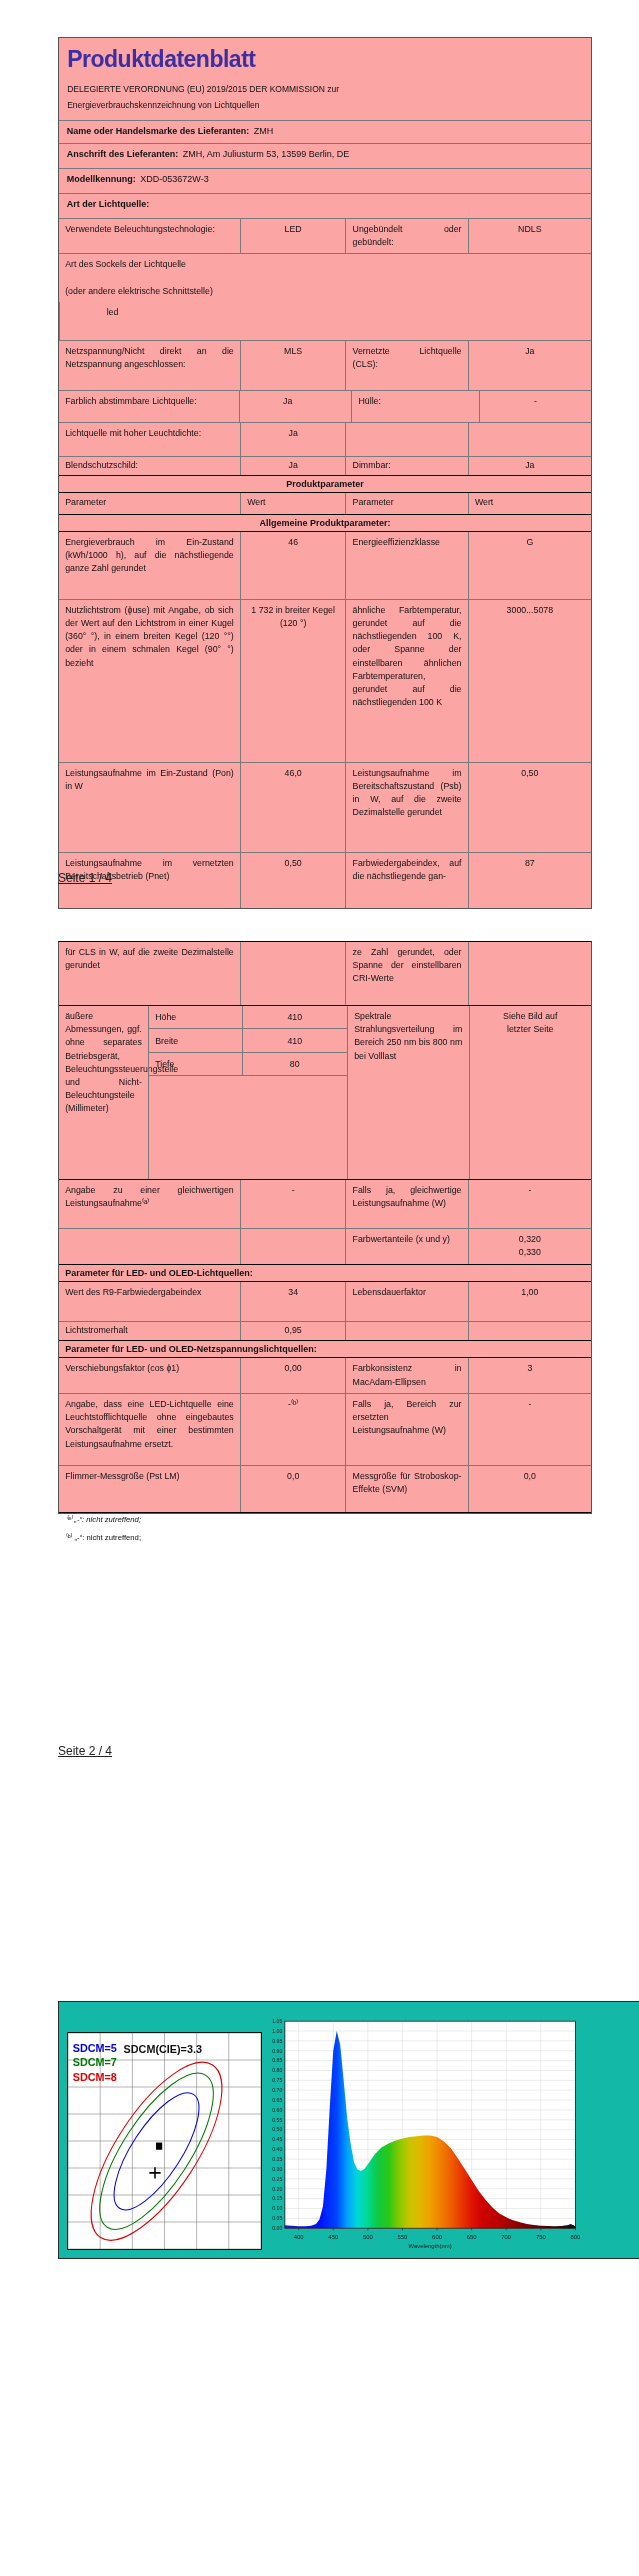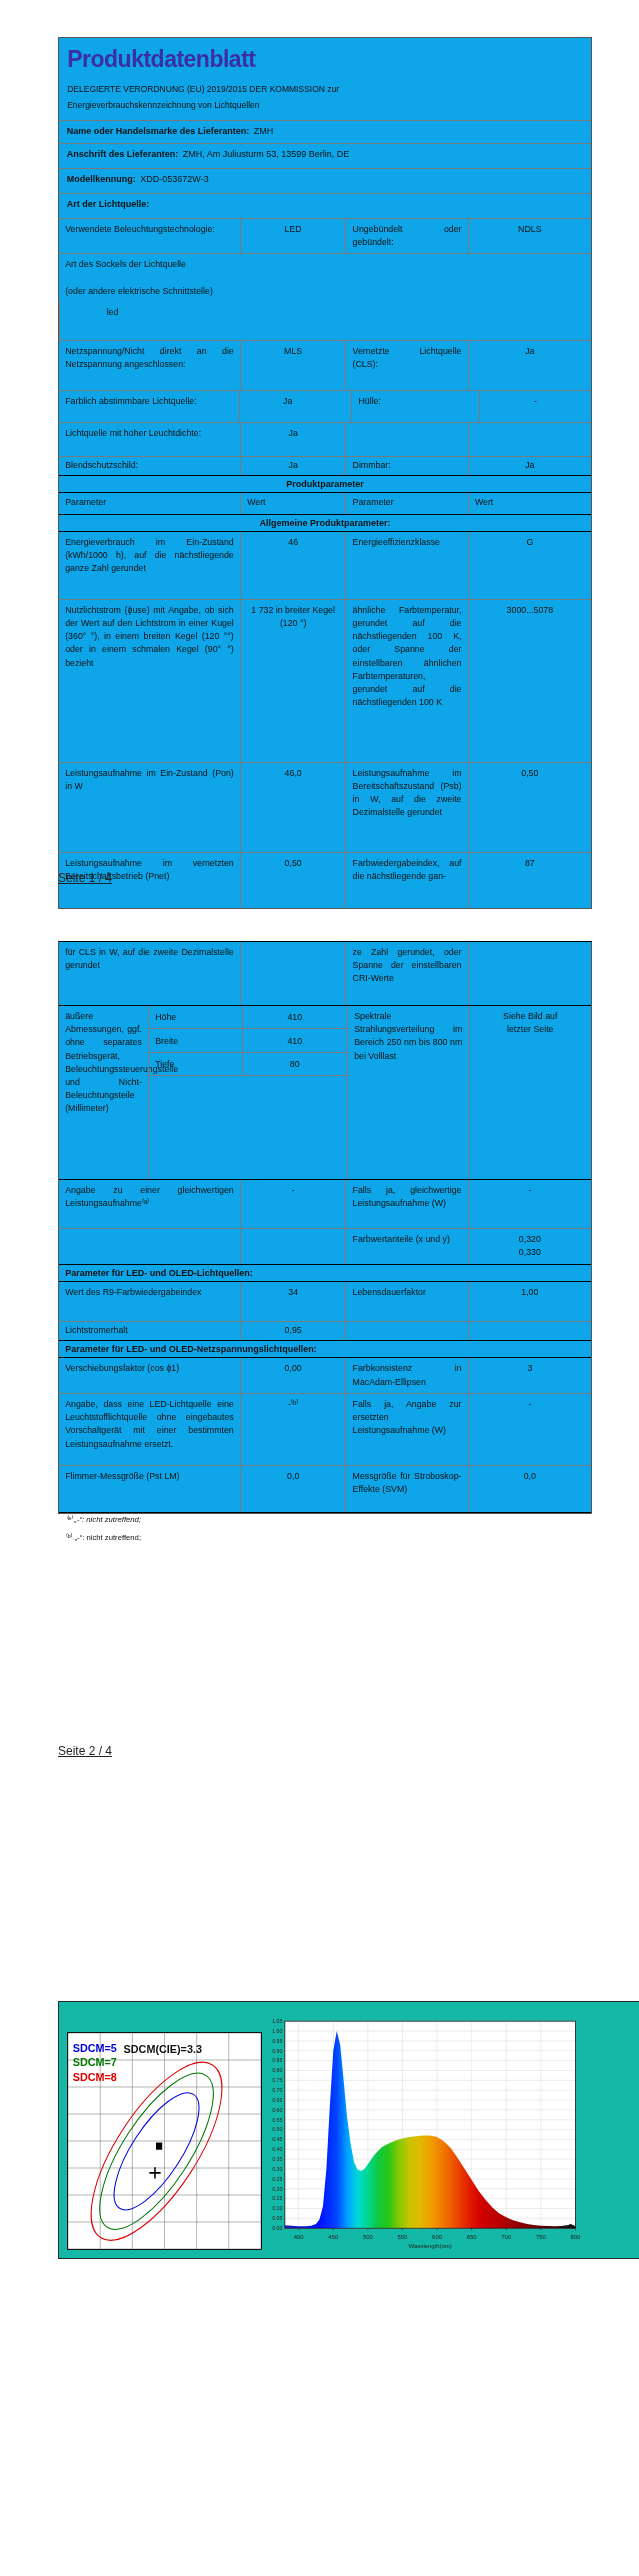--- a/index.html
+++ b/index.html
@@ -1,19 +1,19 @@
 <!DOCTYPE html>
 <html style="font-size:8.2px"><head>
 <meta charset="utf-8">
 <style>
   html,body{margin:0;padding:0;background:#fff;}
   .doc{position:relative;width:639px;height:3615px;background:#fff;
        font-family:"Liberation Sans",sans-serif;color:#111;}
   
-  .tbl{position:absolute;left:58px;width:534px;border:0.5px solid #555;box-sizing:border-box;background:#0ea5e9;}
+  .tbl{position:absolute;left:58px;width:534px;border:0.5px solid #555;box-sizing:border-box;background:#fca5a5;}
   .row{display:flex;border-top:0.5px solid #7a7a7a;box-sizing:border-box;}
   .row.first{border-top:none;}
   .row.thick{border-top:1px solid #000;}
   .sec + .row{border-top:none;}
   .c{padding:4.1px 6.2px;font-size:8.8px;line-height:1.5;box-sizing:border-box;
      white-space:pre-line;text-align:justify;}
   .c + .c{border-left:0.5px solid #7a7a7a;}
   .c1{width:182px;} .c2{width:106px;text-align:center;}
   .c3{width:123px;} .c4{width:124px;text-align:center;}
   .kv{padding:5.7px 7.7px;font-size:9px;box-sizing:border-box;}
@@ -210,21 +210,21 @@
     <div class="sec">Parameter für LED- und OLED-Netzspannungslichtquellen:</div>
     <div class="row" style="min-height:33px;">
       <div class="c c1">Verschiebungsfaktor (cos ϕ1)</div>
       <div class="c c2">0,00</div>
       <div class="c c3">Farbkonsistenz in MacAdam-Ellipsen</div>
       <div class="c c4">3</div>
     </div>
     <div class="row" style="min-height:72px;">
       <div class="c c1">Angabe, dass eine LED-Lichtquelle eine Leuchtstofflichtquelle ohne eingebautes Vorschaltgerät mit einer bestimmten Leistungsaufnahme ersetzt.</div>
       <div class="c c2">-⁽ᵇ⁾</div>
-      <div class="c c3">Falls ja, Angabe zur ersetzten Leistungsaufnahme (W)</div>
+      <div class="c c3">Falls ja, Bereich zur ersetzten Leistungsaufnahme (W)</div>
       <div class="c c4">-</div>
     </div>
     <div class="row" style="min-height:48px;border-bottom:1px solid #000;">
       <div class="c c1">Flimmer-Messgröße (Pst LM)</div>
       <div class="c c2">0,0</div>
       <div class="c c3">Messgröße für Stroboskop-Effekte (SVM)</div>
       <div class="c c4">0,0</div>
     </div>
   </div>
   <div class="fnote" style="top:1514px;font-style:italic;">⁽ᵃ⁾ „-“: nicht zutreffend;</div>

